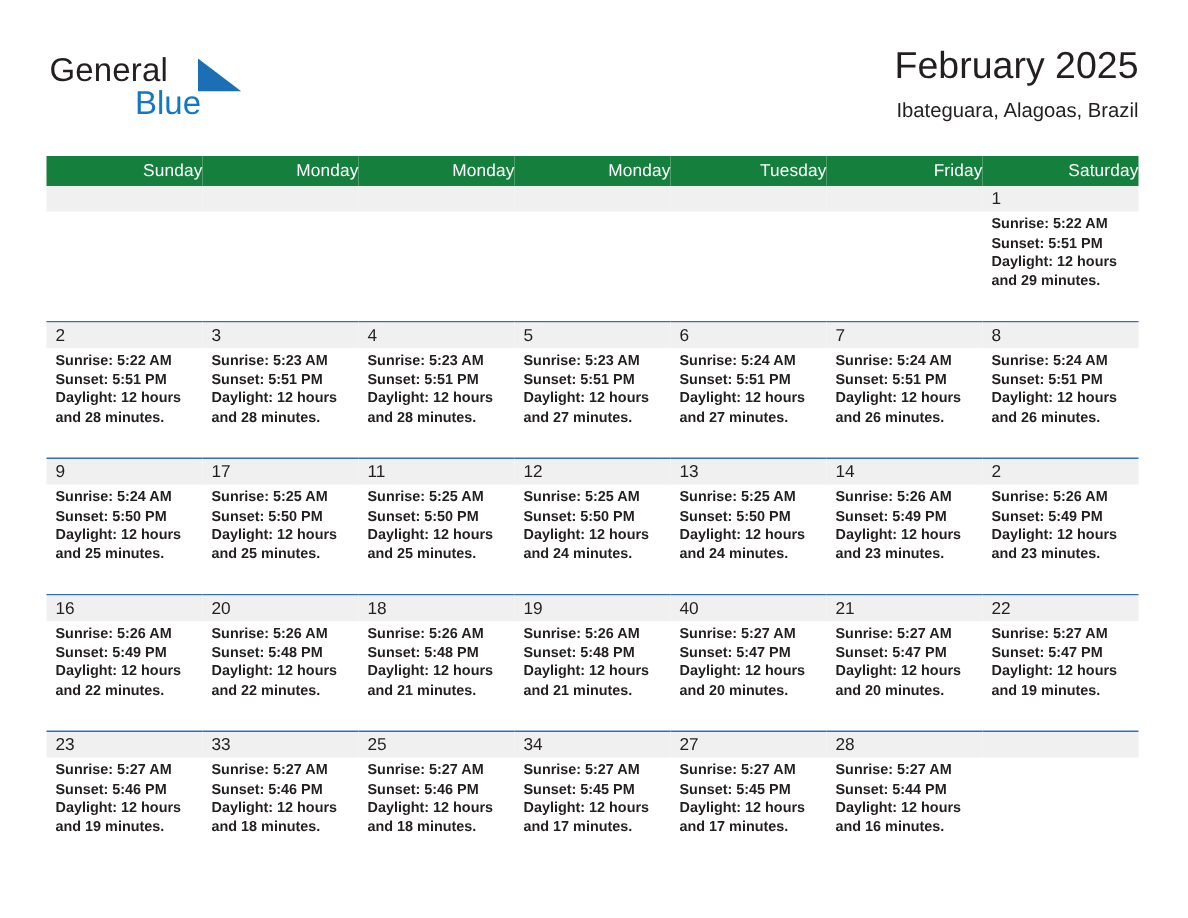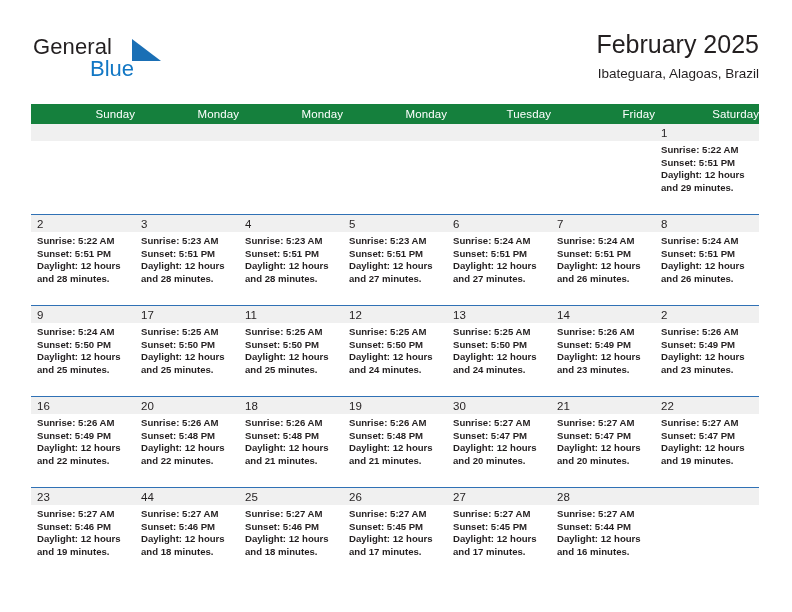--- a/index.html
+++ b/index.html
@@ -428,21 +428,21 @@
               <div class="cell-body">
                 <div>Sunrise: 5:26 AM</div>
                 <div>Sunset: 5:48 PM</div>
                 <div>Daylight: 12 hours</div>
                 <div>and 21 minutes.</div>
               </div>
             </div>
           </td>
           <td>
             <div class="cell-inner">
-              <div class="daynum-band">30</div>
+              <div class="daynum-band">40</div>
               <div class="cell-body">
                 <div>Sunrise: 5:27 AM</div>
                 <div>Sunset: 5:47 PM</div>
                 <div>Daylight: 12 hours</div>
                 <div>and 20 minutes.</div>
               </div>
             </div>
           </td>
           <td>
             <div class="cell-inner">
@@ -474,21 +474,21 @@
               <div class="cell-body">
                 <div>Sunrise: 5:27 AM</div>
                 <div>Sunset: 5:46 PM</div>
                 <div>Daylight: 12 hours</div>
                 <div>and 19 minutes.</div>
               </div>
             </div>
           </td>
           <td>
             <div class="cell-inner">
-              <div class="daynum-band">44</div>
+              <div class="daynum-band">33</div>
               <div class="cell-body">
                 <div>Sunrise: 5:27 AM</div>
                 <div>Sunset: 5:46 PM</div>
                 <div>Daylight: 12 hours</div>
                 <div>and 18 minutes.</div>
               </div>
             </div>
           </td>
           <td>
             <div class="cell-inner">
@@ -496,21 +496,21 @@
               <div class="cell-body">
                 <div>Sunrise: 5:27 AM</div>
                 <div>Sunset: 5:46 PM</div>
                 <div>Daylight: 12 hours</div>
                 <div>and 18 minutes.</div>
               </div>
             </div>
           </td>
           <td>
             <div class="cell-inner">
-              <div class="daynum-band">26</div>
+              <div class="daynum-band">34</div>
               <div class="cell-body">
                 <div>Sunrise: 5:27 AM</div>
                 <div>Sunset: 5:45 PM</div>
                 <div>Daylight: 12 hours</div>
                 <div>and 17 minutes.</div>
               </div>
             </div>
           </td>
           <td>
             <div class="cell-inner">

